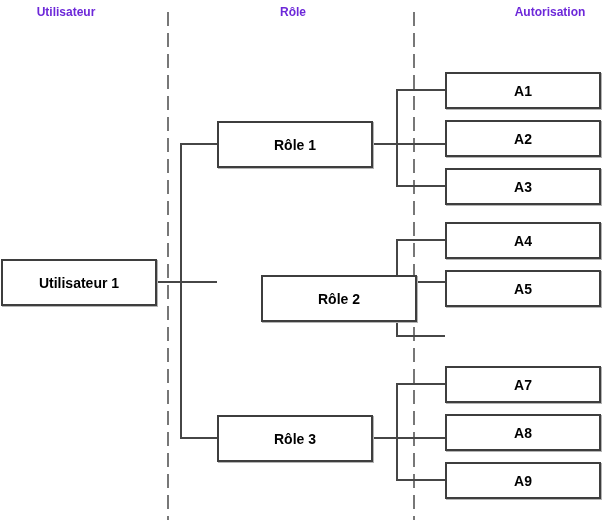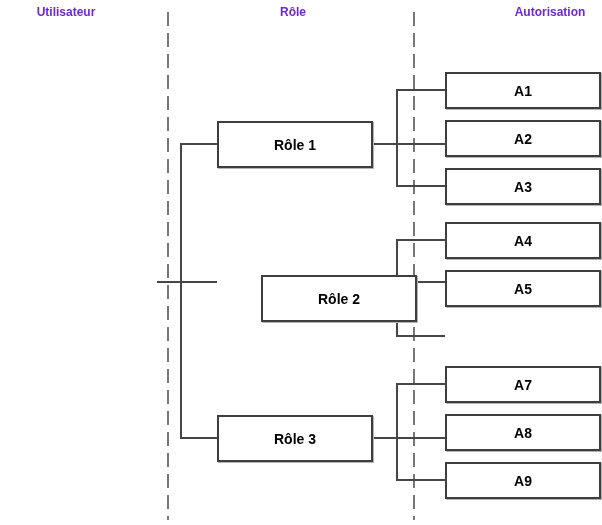--- a/index.html
+++ b/index.html
@@ -117,20 +117,23 @@
   <div class="line g2-main"></div>
   <div class="line g2-bracket"></div>
   <div class="line g2-top"></div>
   <div class="line g2-bot"></div>
 
   <div class="line g3-main"></div>
   <div class="line g3-bracket"></div>
   <div class="line g3-top"></div>
   <div class="line g3-bot"></div>
 
+  <div class="node tall n-user1">
+    <span>Utilisateur 1</span>
+  </div>
 
   <div class="node tall n-role1">
     <span>Rôle 1</span>
   </div>
   <div class="node tall n-role2">
     <span>Rôle 2</span>
   </div>
   <div class="node tall n-role3">
     <span>Rôle 3</span>
   </div>

